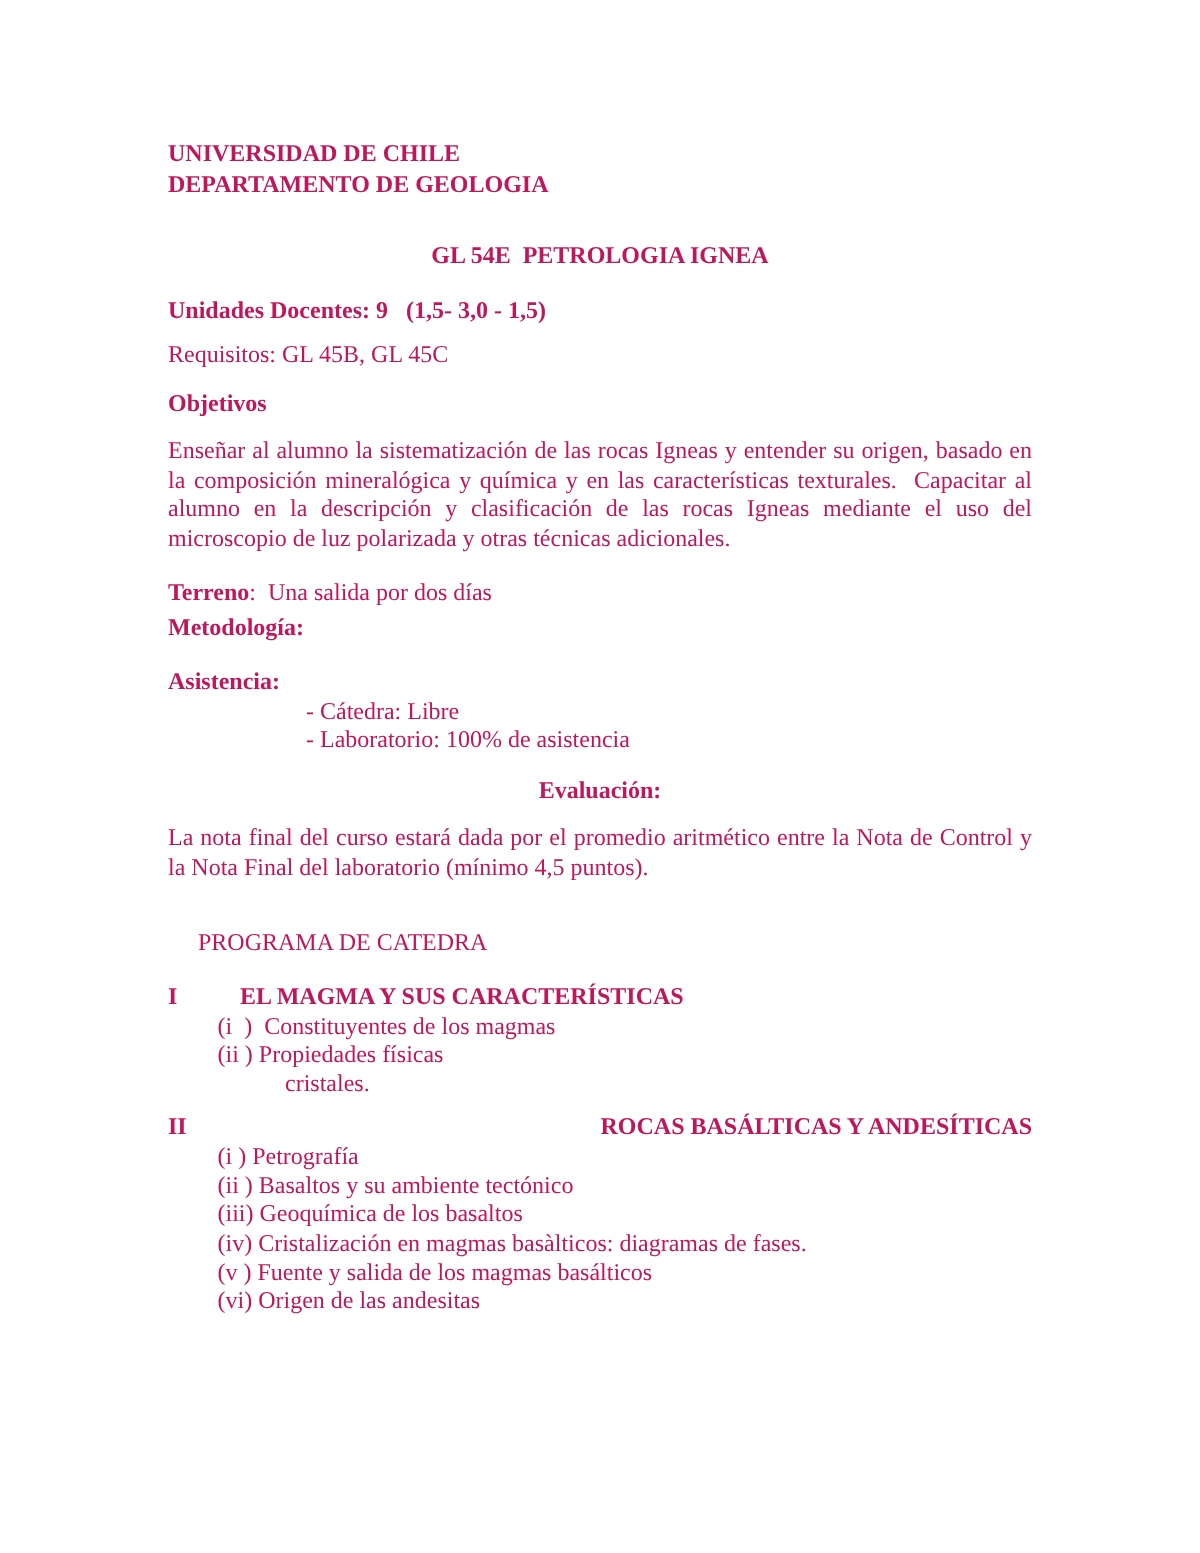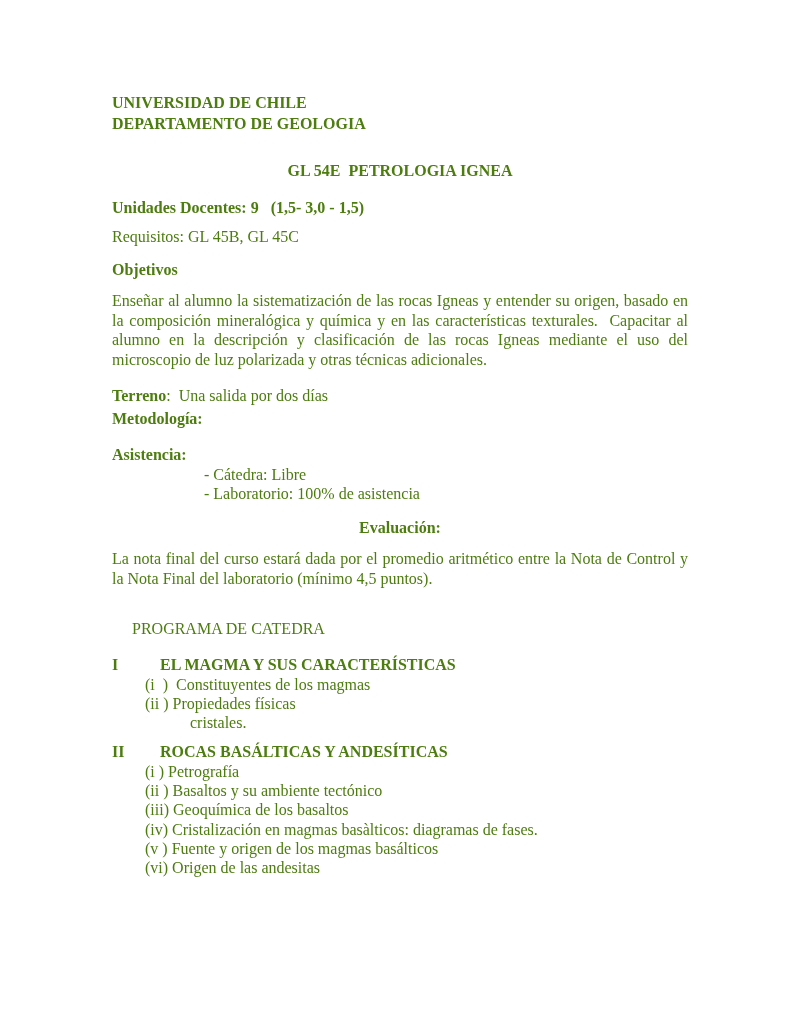--- a/index.html
+++ b/index.html
@@ -3,21 +3,21 @@
 <meta charset="utf-8">
 <style>
   html, body { margin: 0; padding: 0; background: #ffffff; }
   .page {
     position: relative;
     width: 800px;
     height: 1021px;
     background: #ffffff;
     font-family: "Liberation Serif", "DejaVu Serif", serif;
     font-size: 16px;
-    color: #4d7c0f;
+    color: #be185d;
     overflow: hidden;
   }
   .content {
     position: absolute;
     left: 112px;
     top: 0;
     width: 576px;
   }
   .pre { white-space: pre-wrap; }
   .b { font-weight: bold; }
@@ -40,21 +40,21 @@
   .indent-list .line.wrap2 { padding-left: 96px; }
   .asistencia-heading { margin-top: 16px; }
   .evaluacion-heading { margin-top: 15px; text-align: center; }
   .programa-heading { margin-top: 30px; line-height: 20px; font-weight: normal; margin-left: 20px; }
   .section-head { margin-top: 16px; line-height: 20px; position: relative; }
   .section-head .numeral { position: absolute; left: 0; top: 0; font-weight: bold; }
   .section-head .stitle { padding-left: 48px; font-weight: bold; }
   .section-items { line-height: 19.3px; }
   .section-items .line { padding-left: 33px; }
   .section-items .line.wrap2 { padding-left: 78px; }
-  .section-2 { margin-top: 9px; }
+  .section-2 { margin-top: 9px; text-align: right; }
 </style>
 </head>
 <body>
 
 <div class="page">
   <div class="content">
 
     <div class="header-block">
       <div class="b pre">UNIVERSIDAD DE CHILE</div>
       <div class="b pre">DEPARTAMENTO DE GEOLOGIA</div>
@@ -95,18 +95,18 @@
 
     <div class="section-head section-2">
       <span class="numeral pre">II</span>
       <div class="stitle pre">ROCAS BASÁLTICAS Y ANDESÍTICAS</div>
     </div>
     <div class="section-items">
       <div class="line pre">(i ) Petrografía</div>
       <div class="line pre">(ii ) Basaltos y su ambiente tectónico</div>
       <div class="line pre">(iii) Geoquímica de los basaltos</div>
       <div class="line pre">(iv) Cristalización en magmas basàlticos: diagramas de fases.</div>
-      <div class="line pre">(v ) Fuente y origen de los magmas basálticos</div>
+      <div class="line pre">(v ) Fuente y salida de los magmas basálticos</div>
       <div class="line pre">(vi) Origen de las andesitas</div>
     </div>
 
   </div>
 </div>
 
 </body></html>

